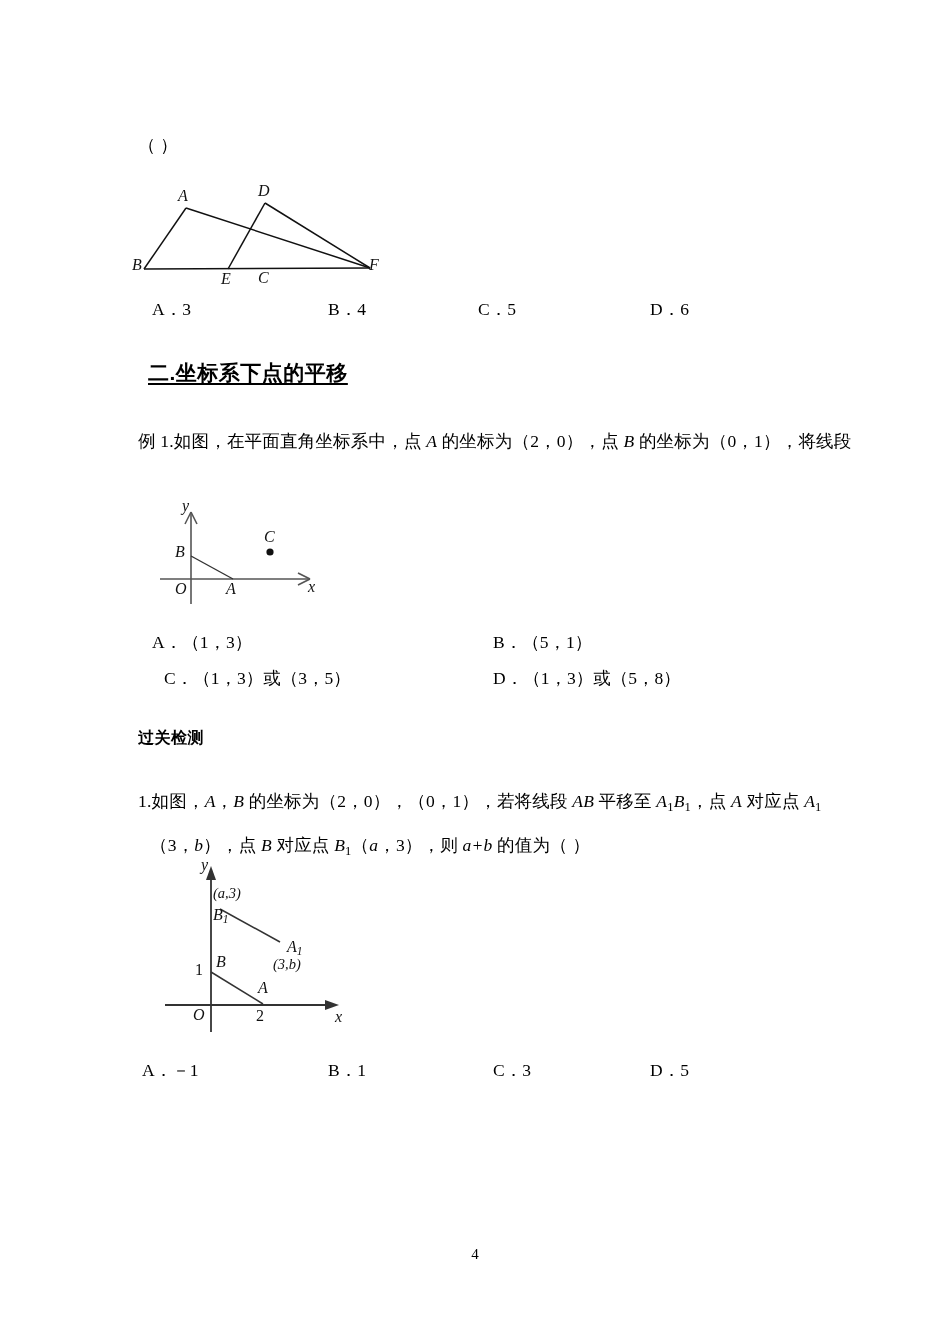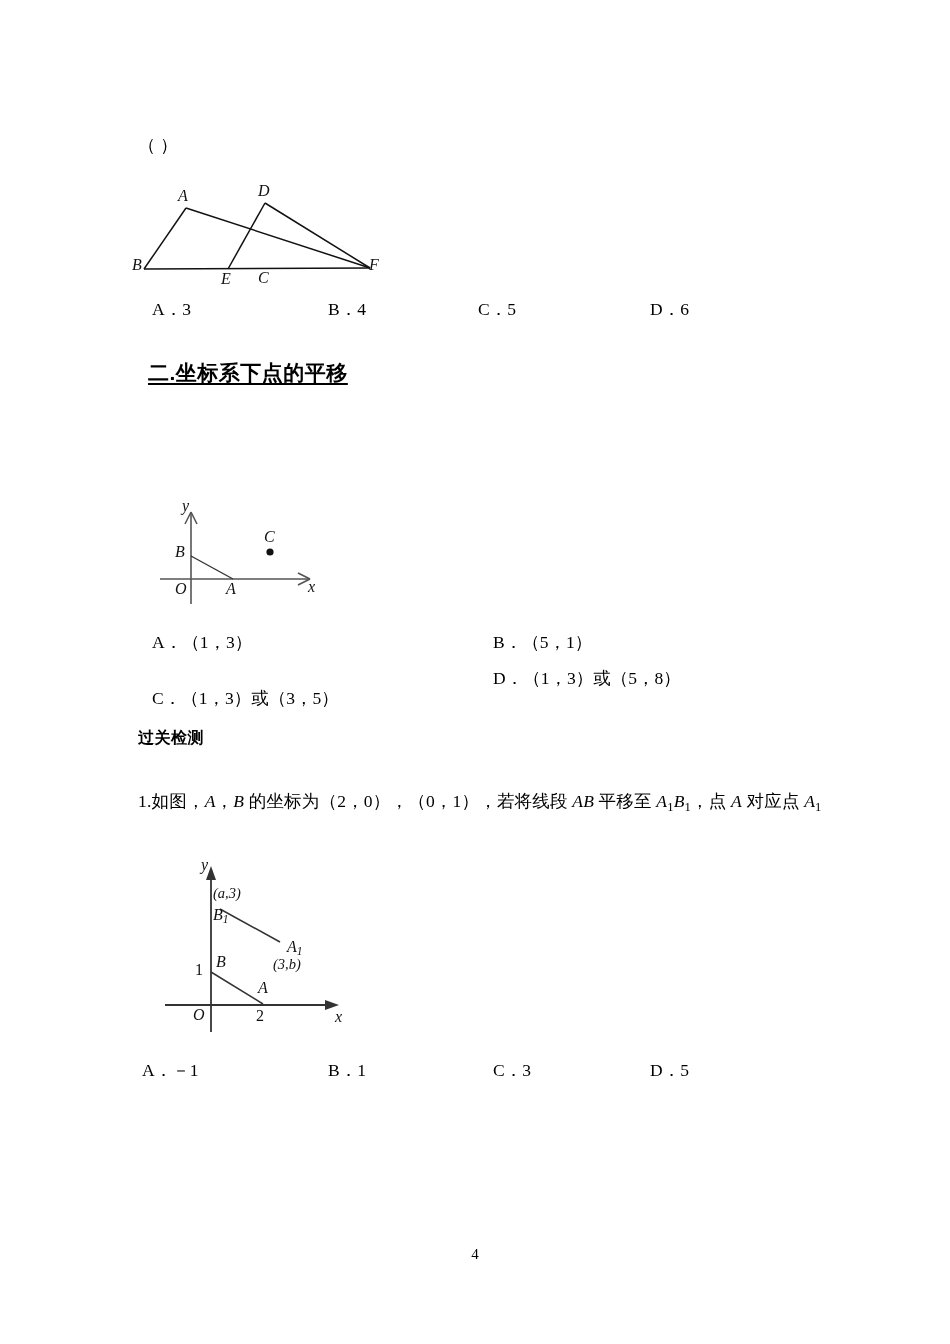--- a/index.html
+++ b/index.html
@@ -125,20 +125,21 @@
         <span>C．</span><span>5</span>
       </span>
       <span class="opt" style="left:512px;">
         <span>D．</span><span>6</span>
       </span>
     </div>
 
     <div class="section-heading" style="position:absolute; left:10px; top:359px;">二.坐标系下点的平移</div>
 
     <div style="position:absolute; left:0; top:428px; width:700px;">
+      <div class="q-line"><span>例 1.如图，在平面直角坐标系中，点 </span><span class="ital">A</span><span> 的坐标为（2，0），点 </span><span class="ital">B</span><span> 的坐标为（0，1），将线段</span></div>
     </div>
 
     <div class="figure" style="position:absolute; left:20px; top:500px; width:180px; height:108px;">
       <svg width="180" height="108" viewBox="0 0 180 108">
 
         <line x1="33" y1="12" x2="33" y2="104" stroke="#555" stroke-width="1.6"></line>
 
         <line x1="33" y1="12" x2="27" y2="24" stroke="#555" stroke-width="1.6"></line>
         <line x1="33" y1="12" x2="39" y2="24" stroke="#555" stroke-width="1.6"></line>
 
@@ -161,32 +162,33 @@
 
     <div class="opt-row" style="position:absolute; left:0; top:630px; width:690px;">
       <span class="opt" style="left:14px;">
         <span>A．</span><span>（1，3）</span>
       </span>
       <span class="opt" style="left:355px;">
         <span>B．</span><span>（5，1）</span>
       </span>
     </div>
     <div class="opt-row" style="position:absolute; left:0; top:666px; width:690px;">
-      <span class="opt" style="left:14px;margin-top:20px;">
+      <span class="opt" style="left:26px;">
         <span>C．</span><span>（1，3）或（3，5）</span>
       </span>
       <span class="opt" style="left:355px;">
         <span>D．</span><span>（1，3）或（5，8）</span>
       </span>
     </div>
 
     <div class="sub-heading" style="position:absolute; left:0; top:728px;">过关检测</div>
 
     <div style="position:absolute; left:0; top:788px; width:700px;">
       <div class="q-line"><span>1.如图，</span><span class="ital">A</span><span>，</span><span class="ital">B</span><span> 的坐标为（2，0），（0，1），若将线段 </span><span class="ital">AB</span><span> 平移至 </span><span class="ital">A</span><span class="nsub">1</span><span class="ital">B</span><span class="nsub">1</span><span>，点 </span><span class="ital">A</span><span> 对应点 </span><span class="ital">A</span><span class="nsub">1</span></div>
+      <div class="q-line" style="margin-top:15px; padding-left:12px;"><span>（3，</span><span class="ital">b</span><span>），点 </span><span class="ital">B</span><span> 对应点 </span><span class="ital">B</span><span class="nsub">1</span><span>（</span><span class="ital">a</span><span>，3），则 </span><span class="ital">a+b</span><span> 的值为（       ）</span></div>
     </div>
 
     <div class="figure" style="position:absolute; left:25px; top:862px; width:230px; height:180px;">
       <svg width="230" height="180" viewBox="0 0 230 180">
 
         <line x1="48" y1="10" x2="48" y2="170" stroke="#333" stroke-width="1.8"></line>
         <polygon points="48,4 43,18 53,18" fill="#333"></polygon>
 
         <line x1="2" y1="143" x2="168" y2="143" stroke="#333" stroke-width="1.8"></line>
         <polygon points="176,143 162,138 162,148" fill="#333"></polygon>

